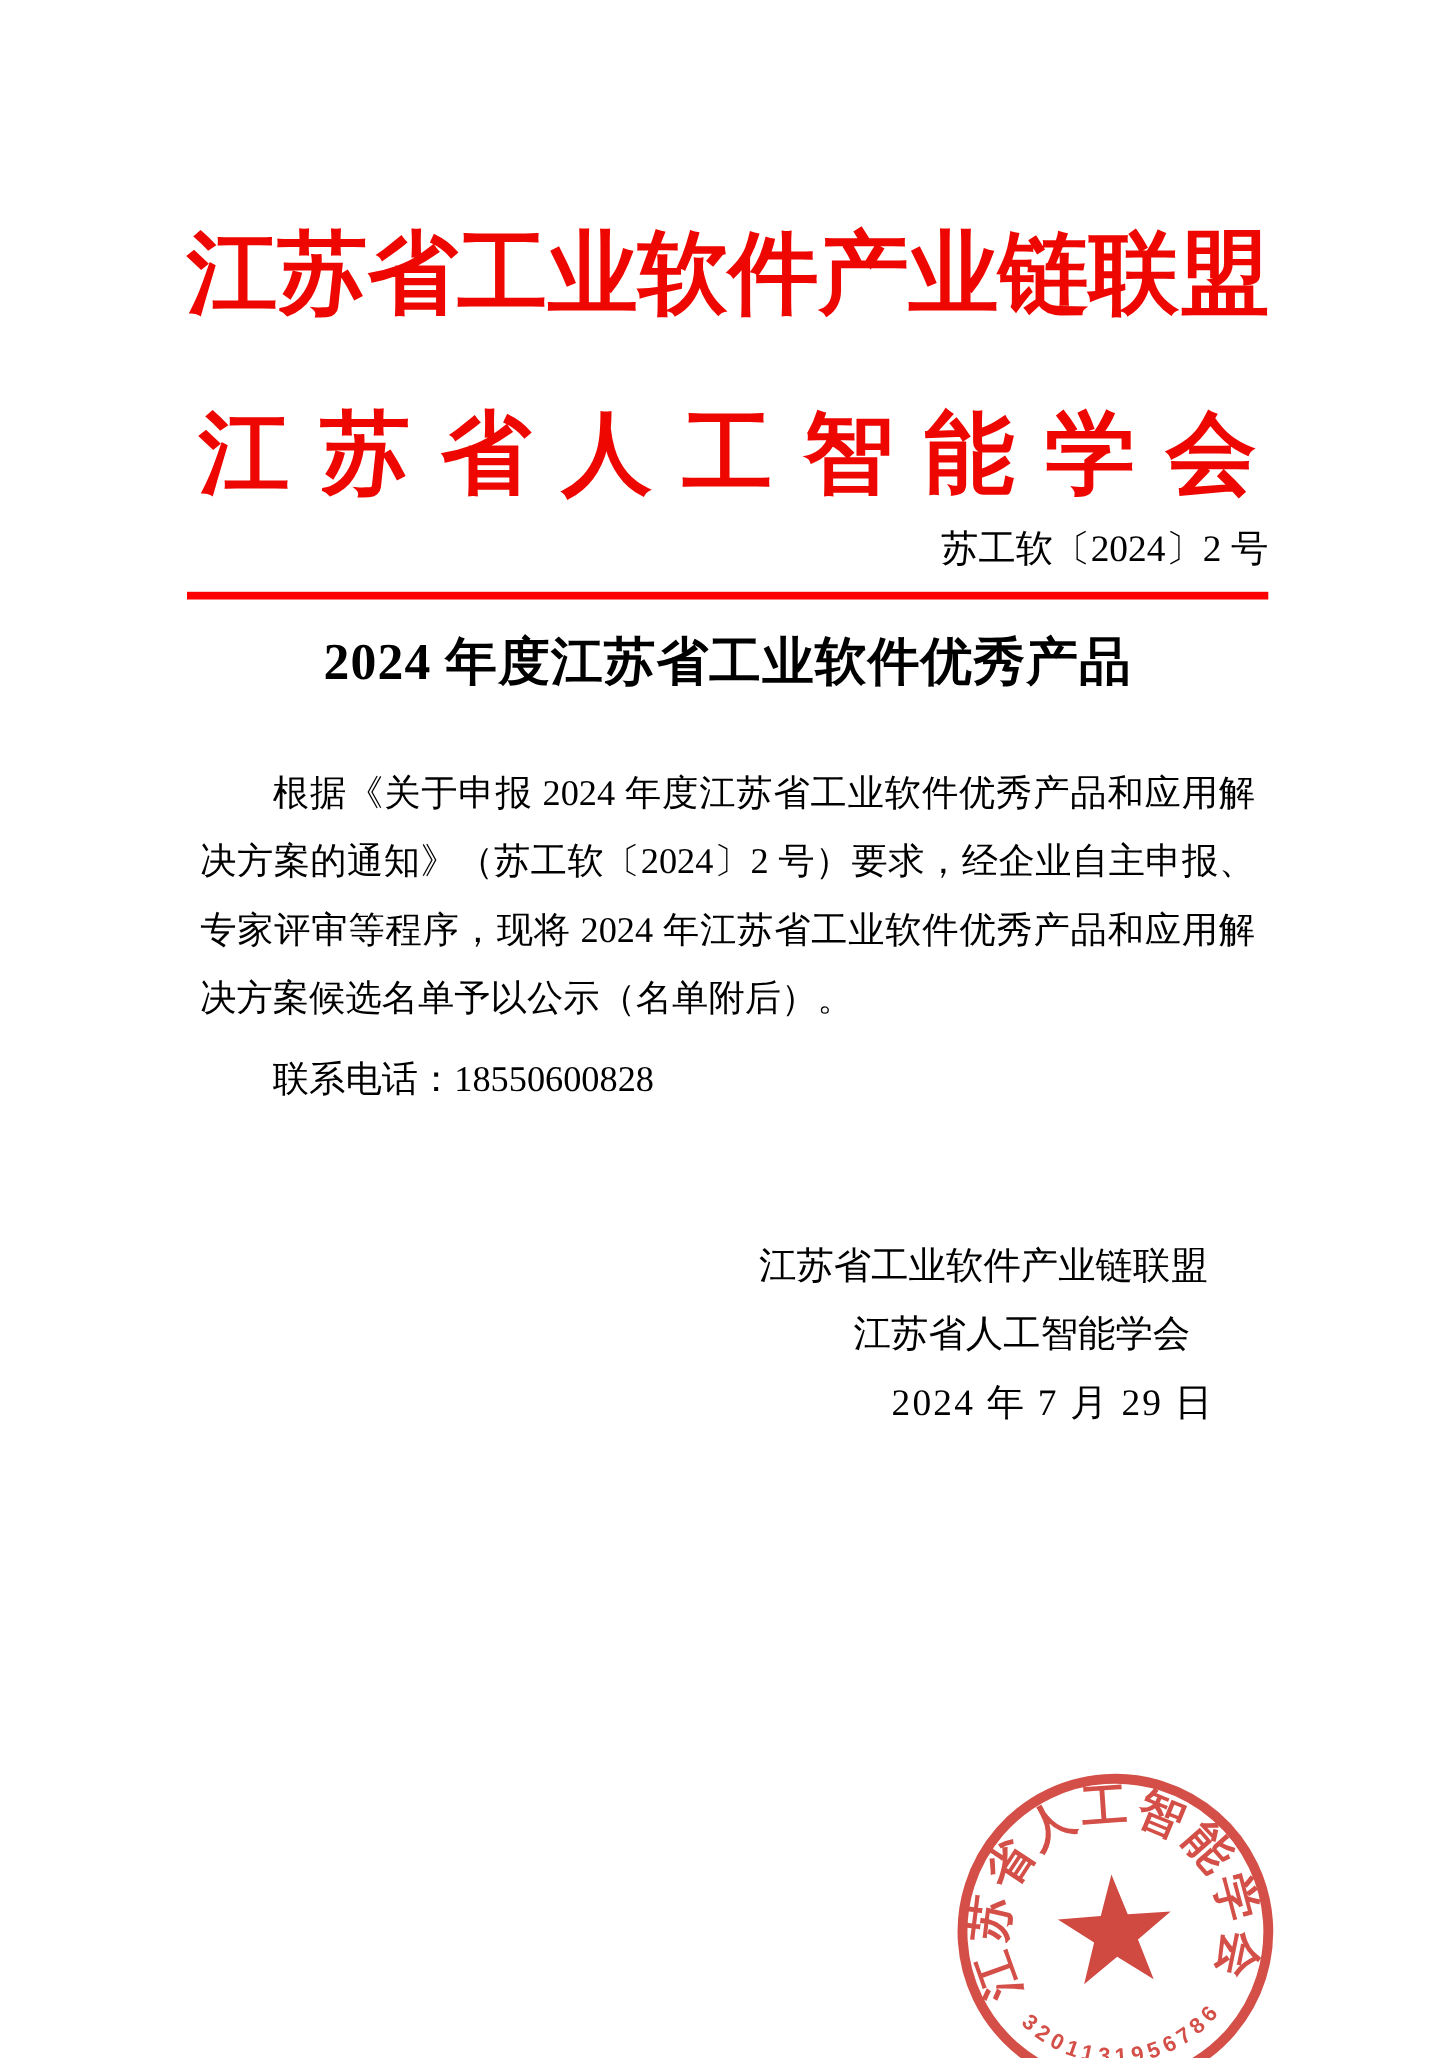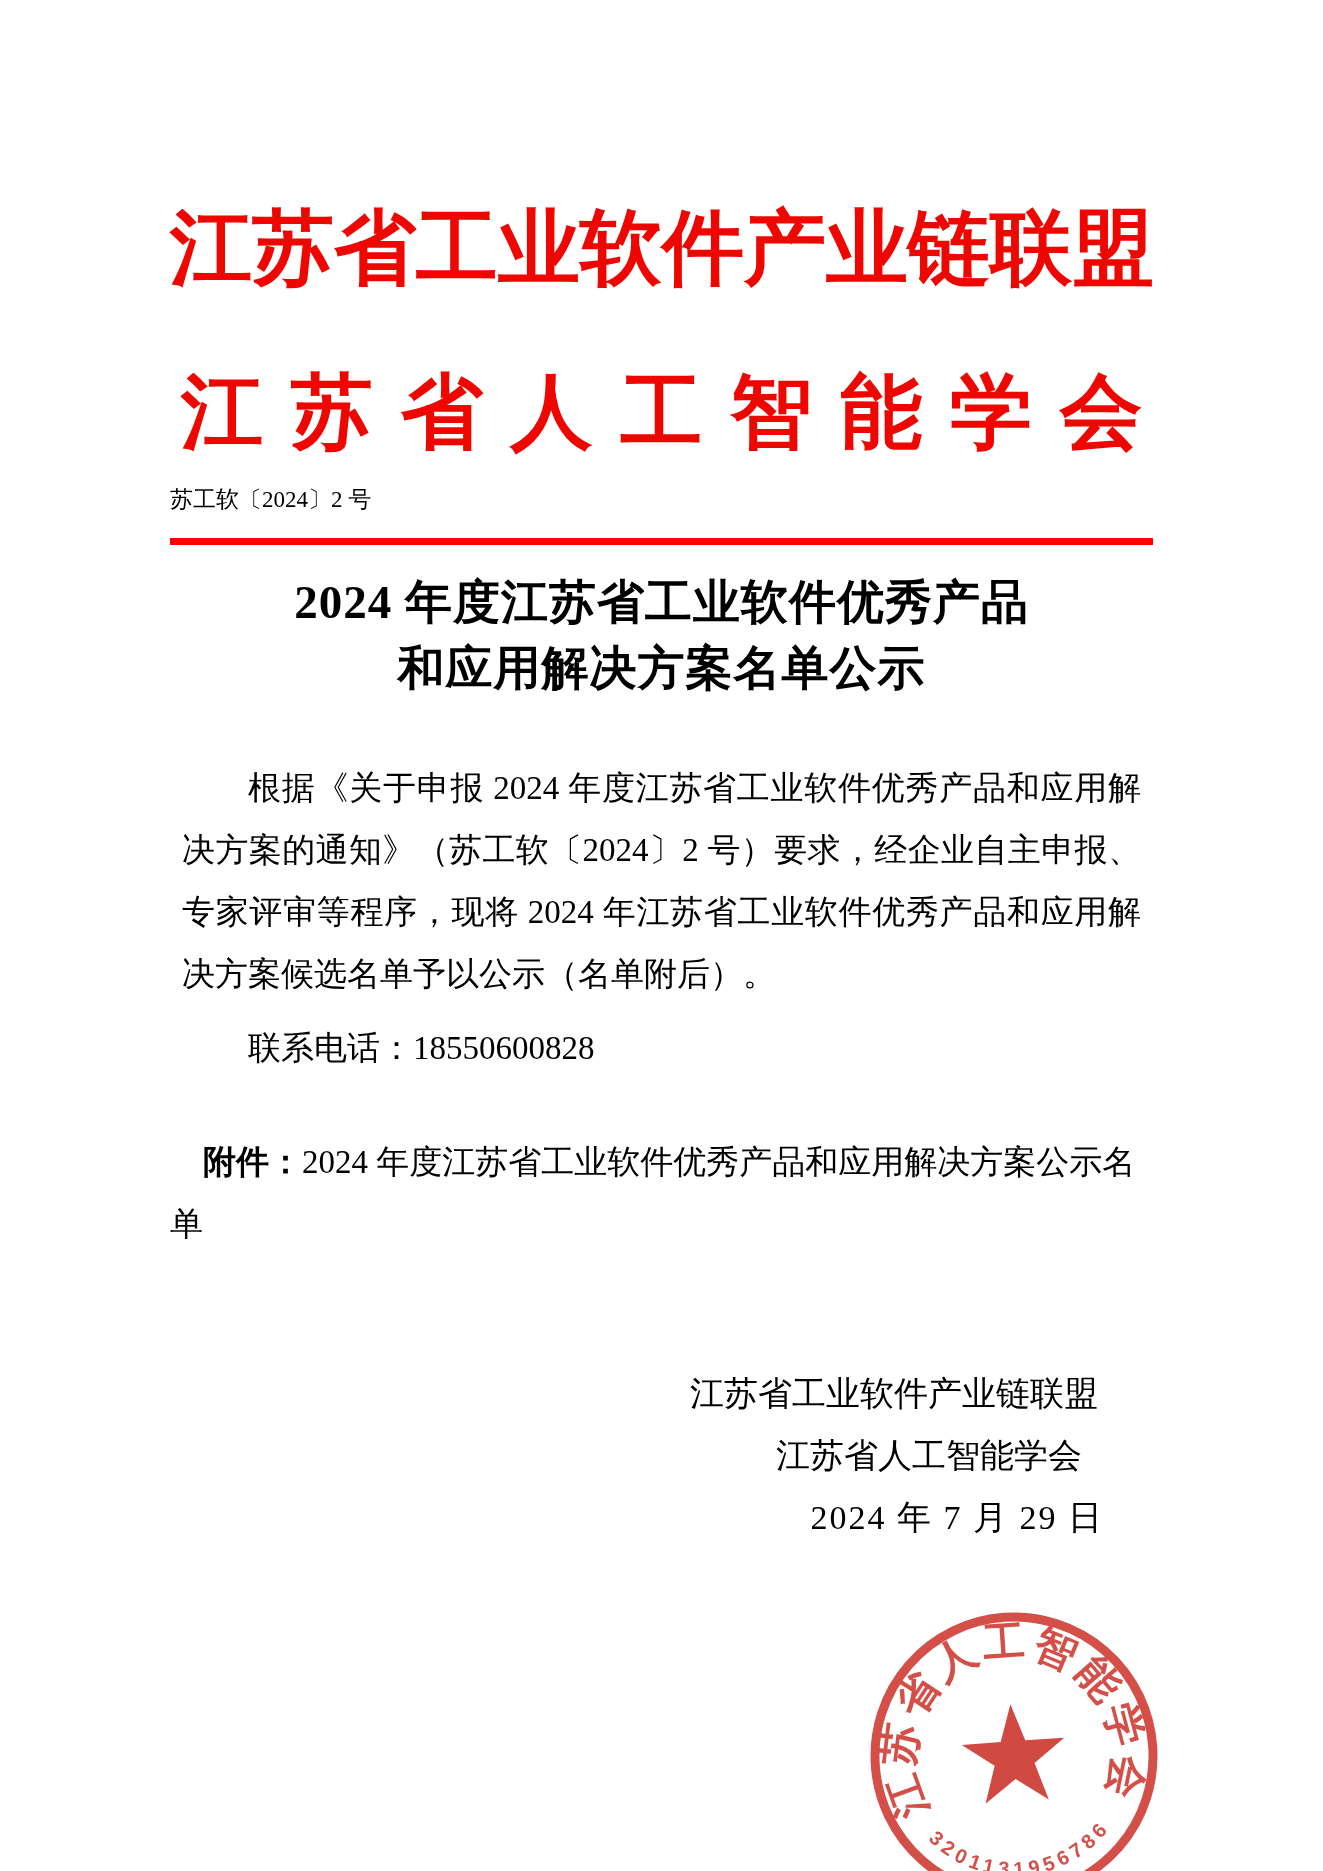--- a/index.html
+++ b/index.html
@@ -32,22 +32,22 @@
     white-space: nowrap;
   }
   .org-line-1 { margin-top: 202px; }
   .org-line-2 {
     margin-top: 70px;
     letter-spacing: 0.34em;
   }
   .org-line-2 .spread { margin-right: -0.34em; }
   .doc-number {
     margin-top: 18px;
-    text-align: left;
-    font-size: 23px;
+    text-align: right;
+    font-size: 34px;
     line-height: 44px;
   }
   .red-rule {
     margin-top: 16px;
     height: 7px;
     background: #ff0000;
   }
   
   .doc-title {
     margin-top: 24px;
@@ -108,31 +108,27 @@
   <div class="org-line org-line-2">
     <span class="spread">江苏省人工智能学会</span>
   </div>
 
   <div class="doc-number">苏工软〔2024〕2 号</div>
 
   <div class="red-rule"></div>
 
   <div class="doc-title">
     <div>2024 年度江苏省工业软件优秀产品</div>
-    <div>和应用解决方案名单公示</div>
   </div>
 
   <div class="body-text">
     <p class="indent-2">根据《关于申报 2024 年度江苏省工业软件优秀产品和应用解决方案的通知》（苏工软〔2024〕2 号）要求，经企业自主申报、专家评审等程序，现将 2024 年江苏省工业软件优秀产品和应用解决方案候选名单予以公示（名单附后）。</p>
     <p class="indent-2">联系电话：18550600828</p>
   </div>
 
-  <p class="attachment">
-    <span class="label">附件：</span><span>2024 年度江苏省工业软件优秀产品和应用解决方案公示名单</span>
-  </p>
 
   <div class="signature">
     <div class="sig-org-1">江苏省工业软件产业链联盟</div>
     <div class="sig-org-2">江苏省人工智能学会</div>
     <div class="sig-date">2024 年 7 月 29 日</div>
   </div>
 
   <svg class="seal" viewBox="0 0 300 300" width="300" height="300">
     <defs>
       <path id="sealTopArc" d="M 59.4 192.3 A 100 100 0 1 1 240.6 192.3" fill="none"></path>

